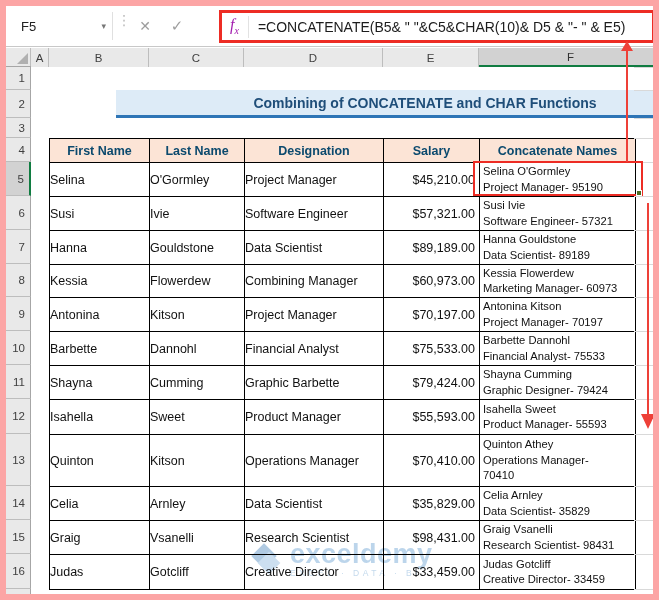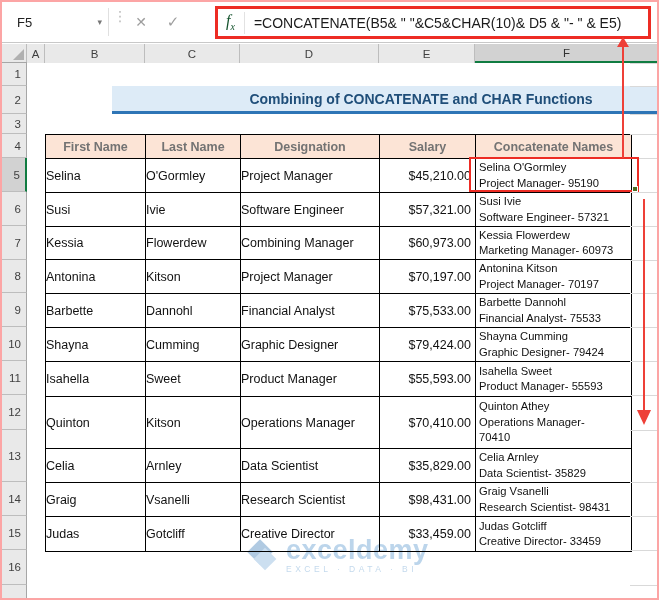--- a/index.html
+++ b/index.html
@@ -1,39 +1,39 @@
 <!DOCTYPE html>
 <html><head>
 <meta charset="utf-8">
 <style>
   * { margin:0; padding:0; box-sizing:border-box; }
   html,body { background:#fff; }
   body { font-family:"Liberation Sans", sans-serif; }
 
   .screenshot { position:relative; width:659px; height:600px; background:#fff;
-                border:2px solid #fca5a5; overflow:hidden; }
+                border:6px solid #fca5a5; overflow:hidden; }
 
   
   .topbar { position:absolute; left:0; top:0; width:659px; height:41px;
             background:#fff; border-bottom:1px solid #c8c8c8; }
   .namebox { position:absolute; left:6px; top:6px; width:100px; height:28px;
              display:flex; align-items:center; justify-content:space-between;
              padding:0 6px 0 9px; font-size:13px; color:#222; }
   .namebox .caret { font-size:9px; color:#777; }
   .nb-sep { position:absolute; left:106px; top:6px; width:1px; height:28px; background:#e0e0e0; }
   .dots { position:absolute; left:111px; top:9px; color:#b9b9b9; font-size:14px; line-height:11px;
           letter-spacing:0; width:8px; text-align:center; }
   .fb-btn { position:absolute; top:6px; width:26px; height:28px; display:flex; align-items:center;
             justify-content:center; color:#9d9d9d; font-size:14px; }
   .btn-cancel { left:126px; }
   .btn-enter  { left:158px; font-size:15px; }
   .formula-redbox { position:absolute; left:213px; top:4px; width:436px; height:33px;
                     border:3px solid #ed2c24; display:flex; align-items:center; background:#fff; }
   .fx { font-family:"Liberation Serif", serif; font-style:italic; font-size:16px;
-        color:#14532d; padding:0 9px 0 8px; }
+        color:#a21caf; padding:0 9px 0 8px; }
   .fx sub { font-size:10px; }
   .fx-sep { width:1px; height:22px; background:#e2e2e2; margin-right:9px; }
   .formula-text { font-size:14px; color:#1c1c1c; white-space:nowrap; }
 
   
   .colheaders { position:absolute; left:0; top:42px; height:19px; width:659px; display:flex;
                 border-bottom:1px solid #a6a6a6; background:#e9e9e9; }
   .ch { height:19px; background:#e9e9e9; border-right:1px solid #bdbdbd; color:#3f3f3f;
         font-size:11.5px; display:flex; align-items:center; justify-content:center; }
   .ch.sel { background:#d2d2d2; border-bottom:2px solid #107C41; color:#333; }
@@ -52,21 +52,21 @@
   
   .title-banner { position:absolute; left:110px; top:84px; width:618px; height:28px;
                   background:#DDEBF7; border-bottom:3px solid #2E75B6;
                   display:flex; align-items:center; justify-content:center;
                   font-size:14px; font-weight:bold; color:#1F4E79; }
 
   
   table.data { position:absolute; left:43px; top:132px; border-collapse:collapse;
                table-layout:fixed; background:#fff; }
   table.data td, table.data th { border:1px solid #000; overflow:hidden; }
-  table.data th { background:#FCE4D6; font-size:12.5px; font-weight:bold; color:#737373;
+  table.data th { background:#FCE4D6; font-size:12.5px; font-weight:bold; color:#0c4a6e;
                   text-align:center; }
   td.txt { font-size:12.5px; color:#111; padding:1px 0; vertical-align:middle; }
   td.num { font-size:12.5px; color:#111; padding:1px 4px; text-align:right; vertical-align:middle; }
   td.concat { font-size:11.2px; color:#111; padding:0 3px; line-height:15.5px;
               vertical-align:middle; white-space:pre-line; }
 
   
   .f5-box { position:absolute; left:467px; top:155px; width:170px; height:35px;
             border:2px solid #ed2c24; z-index:50; pointer-events:none; }
   .fill-handle { position:absolute; left:630px; top:184px; width:6px; height:6px;
@@ -177,20 +177,28 @@
 Project Manager- 95190</td>
     </tr>
         <tr style="height: 34px;">
       <td class="txt">Susi</td>
       <td class="txt">Ivie</td>
       <td class="txt">Software Engineer</td>
       <td class="num">$57,321.00</td>
       <td class="concat">Susi Ivie
 Software Engineer- 57321</td>
     </tr>
+        <tr style="height: 34px;">
+      <td class="txt">Hanna</td>
+      <td class="txt">Gouldstone</td>
+      <td class="txt">Data Scientist</td>
+      <td class="num">$89,189.00</td>
+      <td class="concat">Hanna Gouldstone
+Data Scientist- 89189</td>
+    </tr>
         <tr style="height: 33px;">
       <td class="txt">Kessia</td>
       <td class="txt">Flowerdew</td>
       <td class="txt">Combining Manager</td>
       <td class="num">$60,973.00</td>
       <td class="concat">Kessia Flowerdew
 Marketing Manager- 60973</td>
     </tr>
         <tr style="height: 34px;">
       <td class="txt">Antonina</td>
@@ -204,21 +212,21 @@
       <td class="txt">Barbette</td>
       <td class="txt">Dannohl</td>
       <td class="txt">Financial Analyst</td>
       <td class="num">$75,533.00</td>
       <td class="concat">Barbette Dannohl
 Financial Analyst- 75533</td>
     </tr>
         <tr style="height: 34px;">
       <td class="txt">Shayna</td>
       <td class="txt">Cumming</td>
-      <td class="txt">Graphic Designer</td>
+      <td class="txt">Graphic Barbette</td>
       <td class="num">$79,424.00</td>
       <td class="concat">Shayna Cumming
 Graphic Designer- 79424</td>
     </tr>
         <tr style="height: 35px;">
       <td class="txt">Isahella</td>
       <td class="txt">Sweet</td>
       <td class="txt">Product Manager</td>
       <td class="num">$55,593.00</td>
       <td class="concat">Isahella Sweet

